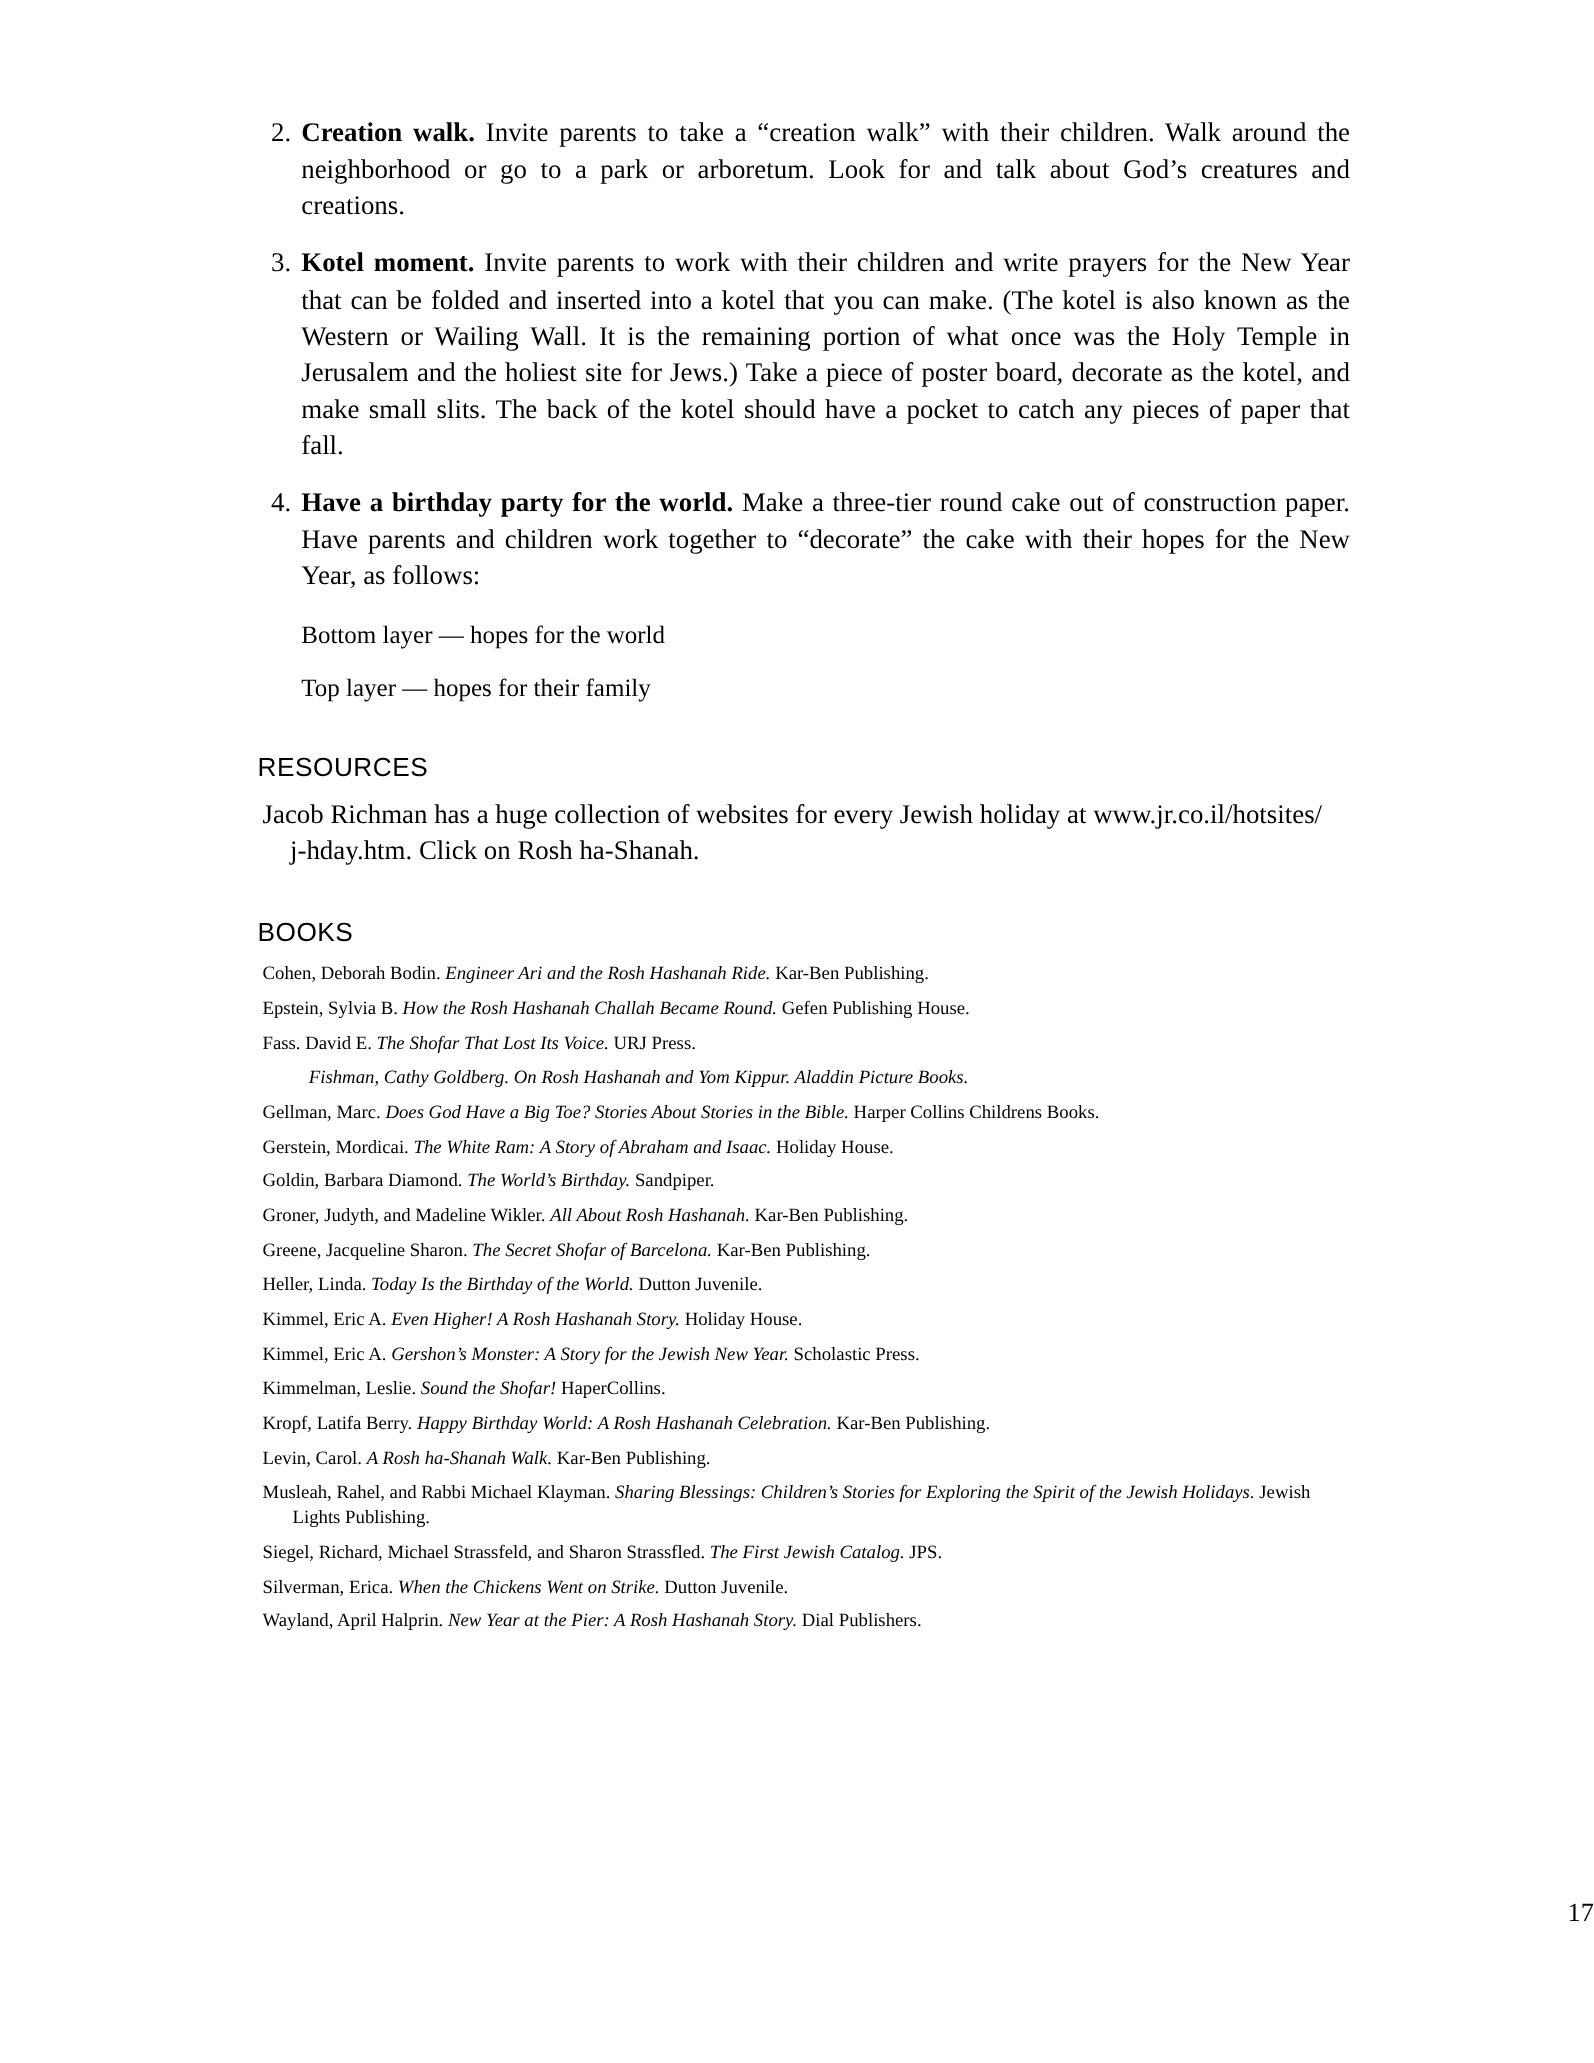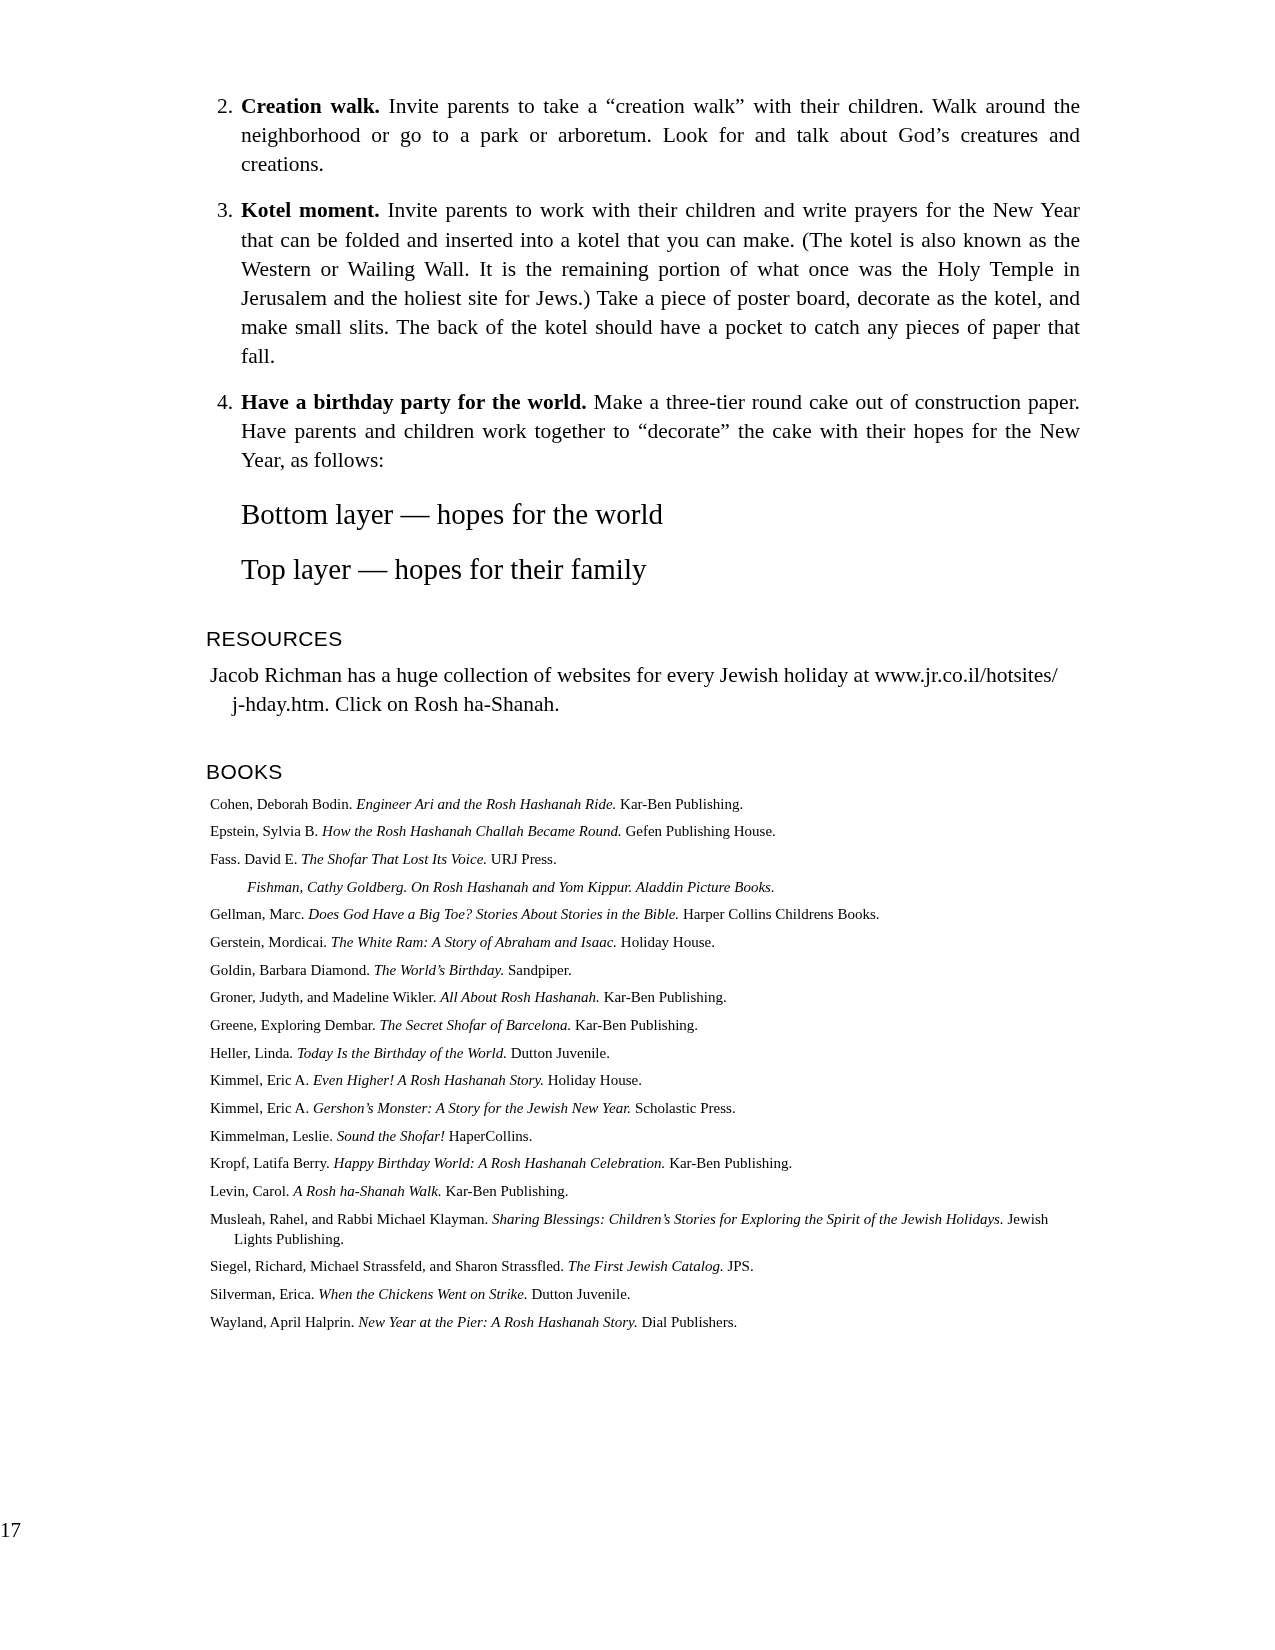--- a/index.html
+++ b/index.html
@@ -57,21 +57,21 @@
     margin-top: 28px;
   }
   .num-item .body-text { }
 
   
   .layer-lines {
     margin-top: 19px;
     padding-left: 46px;
   }
   .layer-line {
-    font-size: 29px;
+    font-size: 20px;
     line-height: 1.355;
     margin-bottom: 16px;
     font-family: Liberation Serif, serif;
   }
   .layer-line:last-child { margin-bottom: 0; }
 
   
   .section-heading {
     font-family: "Liberation Sans", "DejaVu Sans", sans-serif;
     font-weight: normal;
@@ -115,21 +115,21 @@
   .book-entry:last-child { margin-bottom: 0; }
   .book-entry i { font-style: italic; }
   .book-entry.all-italic { font-style: italic; margin-left: 37px; }
 
   
   .page-number {
     position: absolute;
     left: 0;
     right: 0;
     top: 1518px;
-    text-align: left;
+    text-align: right;
     font-size: 21px;
     font-family: "Liberation Serif", "DejaVu Serif", serif;
   }
 </style>
 </head>
 <body>
 
 <div class="page">
   <div class="content">
 
@@ -155,21 +155,21 @@
 
     <ul class="books-list">
         <li class="book-entry"><span>Cohen, Deborah Bodin. </span><i>Engineer Ari and the Rosh Hashanah Ride.</i><span> Kar-Ben Publishing.</span></li>
         <li class="book-entry"><span>Epstein, Sylvia B. </span><i>How the Rosh Hashanah Challah Became Round.</i><span> Gefen Publishing House.</span></li>
         <li class="book-entry"><span>Fass. David E. </span><i>The Shofar That Lost Its Voice.</i><span> URJ Press.</span></li>
         <li class="book-entry all-italic"><span>Fishman, Cathy Goldberg. </span><i>On Rosh Hashanah and Yom Kippur.</i><span> Aladdin Picture Books.</span></li>
         <li class="book-entry"><span>Gellman, Marc. </span><i>Does God Have a Big Toe? Stories About Stories in the Bible.</i><span> Harper Collins Childrens Books.</span></li>
         <li class="book-entry"><span>Gerstein, Mordicai. </span><i>The White Ram: A Story of Abraham and Isaac.</i><span> Holiday House.</span></li>
         <li class="book-entry"><span>Goldin, Barbara Diamond. </span><i>The World’s Birthday.</i><span> Sandpiper.</span></li>
         <li class="book-entry"><span>Groner, Judyth, and Madeline Wikler. </span><i>All About Rosh Hashanah.</i><span> Kar-Ben Publishing.</span></li>
-        <li class="book-entry"><span>Greene, Exploring Dembar. </span><i>The Secret Shofar of Barcelona.</i><span> Kar-Ben Publishing.</span></li>
+        <li class="book-entry"><span>Greene, Jacqueline Sharon. </span><i>The Secret Shofar of Barcelona.</i><span> Kar-Ben Publishing.</span></li>
         <li class="book-entry"><span>Heller, Linda. </span><i>Today Is the Birthday of the World.</i><span> Dutton Juvenile.</span></li>
         <li class="book-entry"><span>Kimmel, Eric A. </span><i>Even Higher! A Rosh Hashanah Story.</i><span> Holiday House.</span></li>
         <li class="book-entry"><span>Kimmel, Eric A. </span><i>Gershon’s Monster: A Story for the Jewish New Year.</i><span> Scholastic Press.</span></li>
         <li class="book-entry"><span>Kimmelman, Leslie. </span><i>Sound the Shofar!</i><span> HaperCollins.</span></li>
         <li class="book-entry"><span>Kropf, Latifa Berry. </span><i>Happy Birthday World: A Rosh Hashanah Celebration.</i><span> Kar-Ben Publishing.</span></li>
         <li class="book-entry"><span>Levin, Carol. </span><i>A Rosh ha-Shanah Walk.</i><span> Kar-Ben Publishing.</span></li>
         <li class="book-entry"><span>Musleah, Rahel, and Rabbi Michael Klayman. </span><i>Sharing Blessings: Children’s Stories for Exploring the Spirit of the Jewish Holidays.</i><span> Jewish Lights Publishing.</span></li>
         <li class="book-entry"><span>Siegel, Richard, Michael Strassfeld, and Sharon Strassfled. </span><i>The First Jewish Catalog.</i><span> JPS.</span></li>
         <li class="book-entry"><span>Silverman, Erica. </span><i>When the Chickens Went on Strike.</i><span> Dutton Juvenile.</span></li>
         <li class="book-entry"><span>Wayland, April Halprin. </span><i>New Year at the Pier: A Rosh Hashanah Story.</i><span> Dial Publishers.</span></li>

